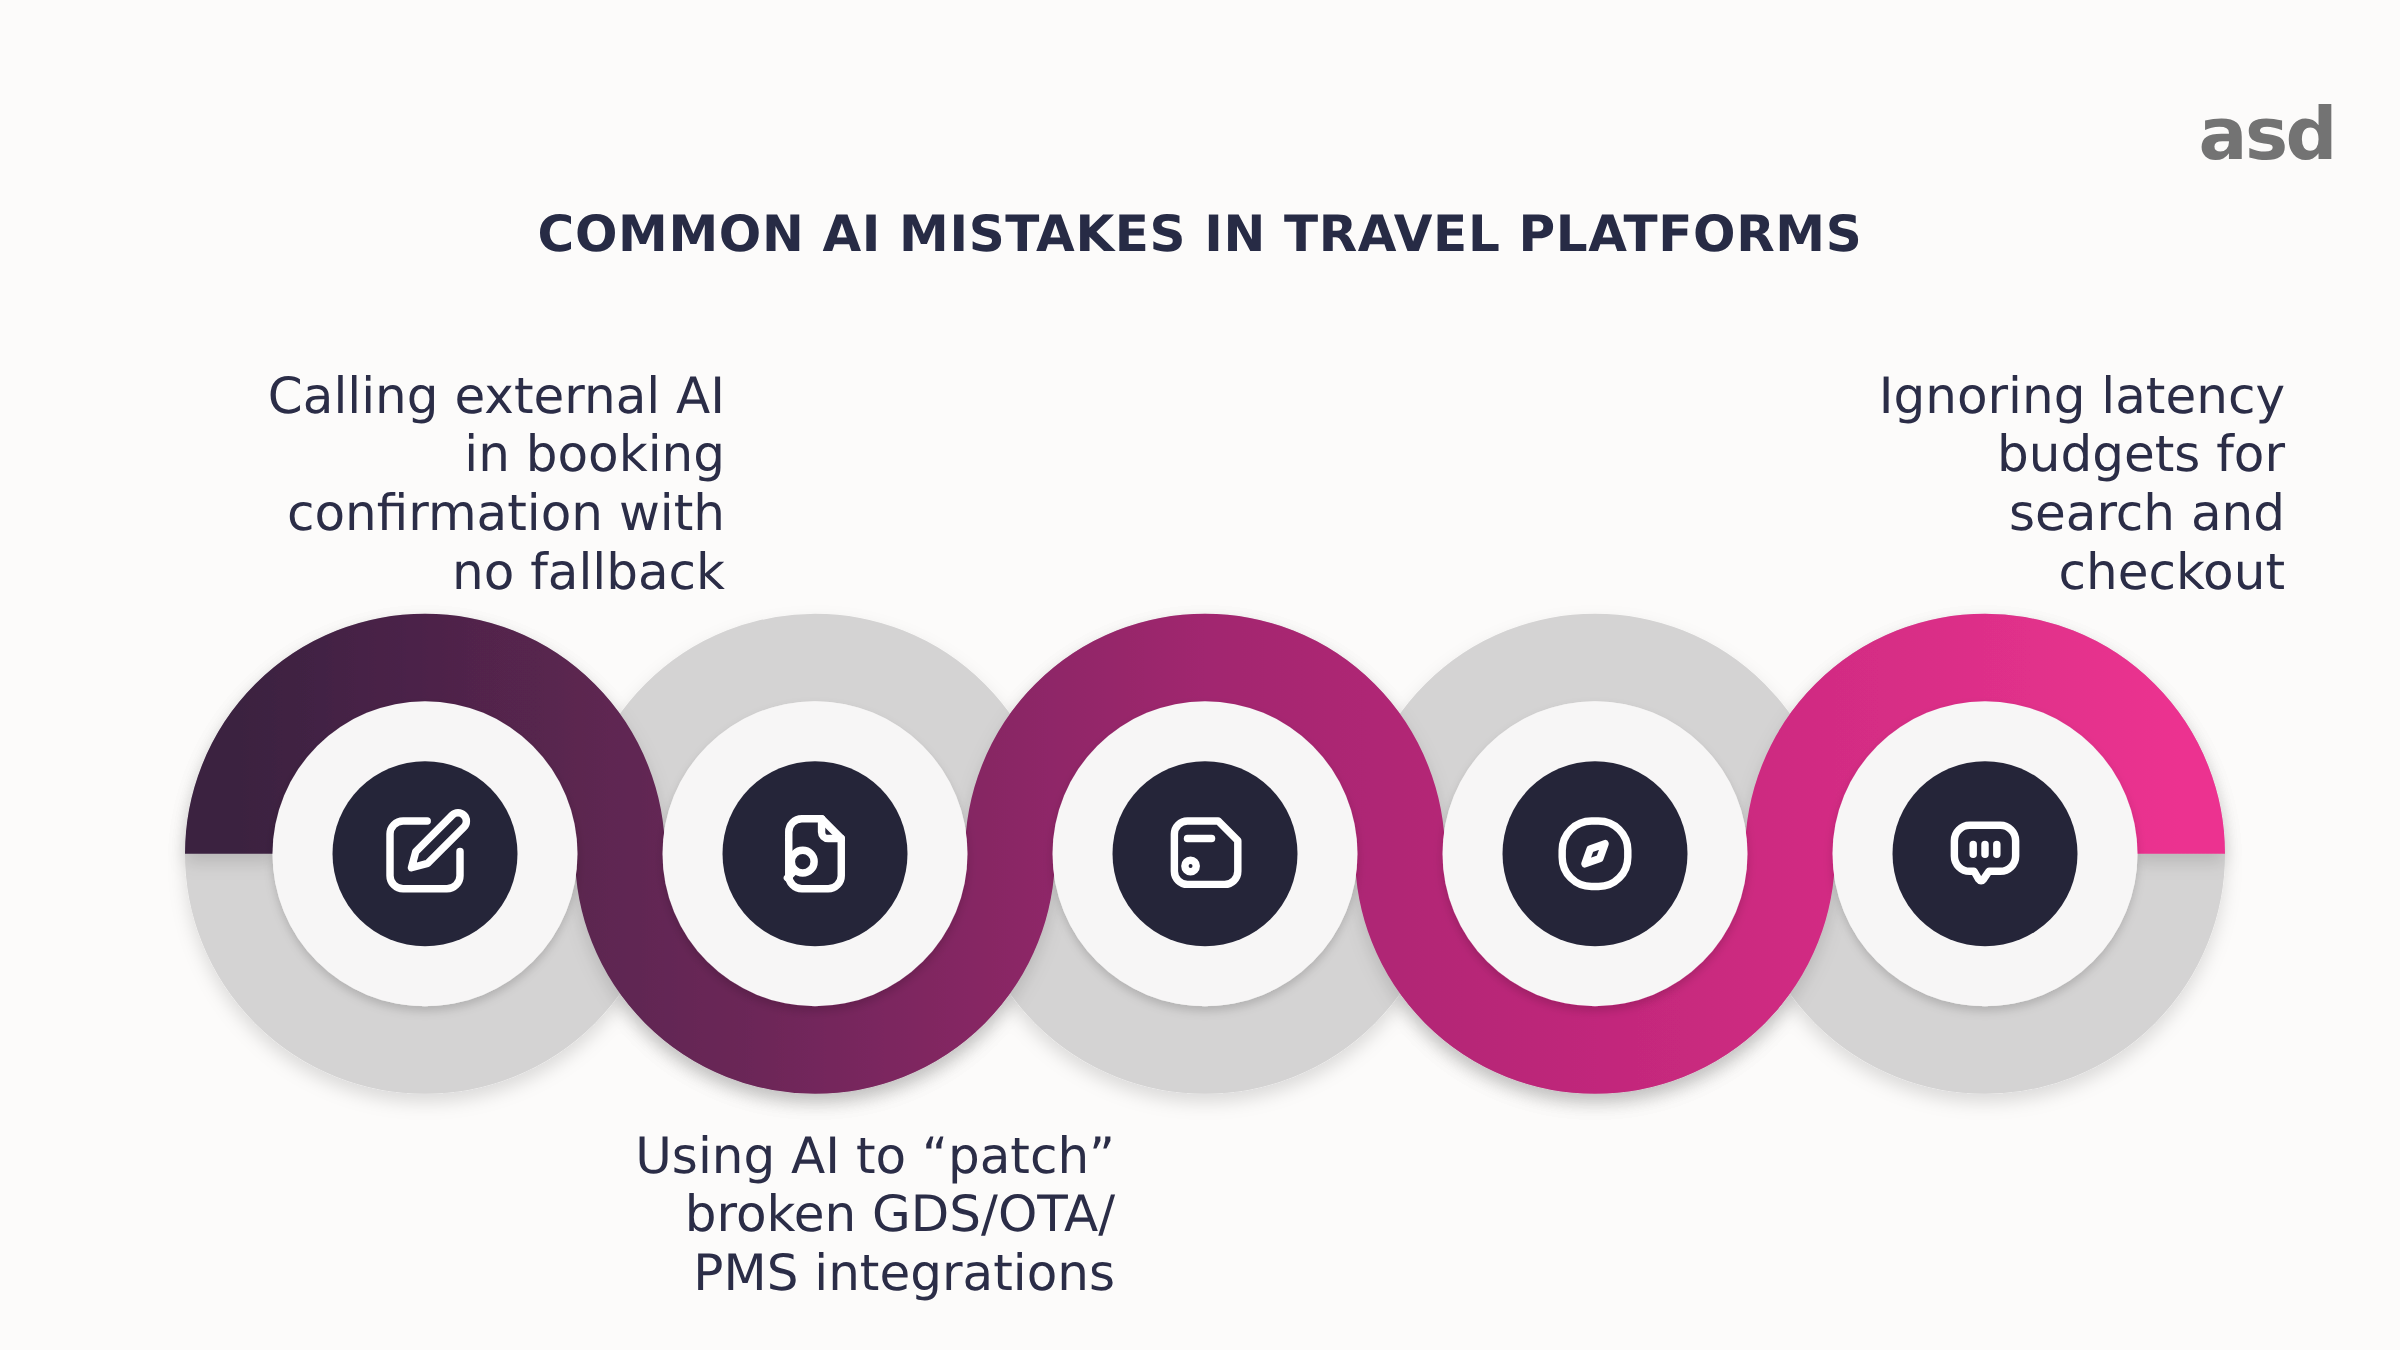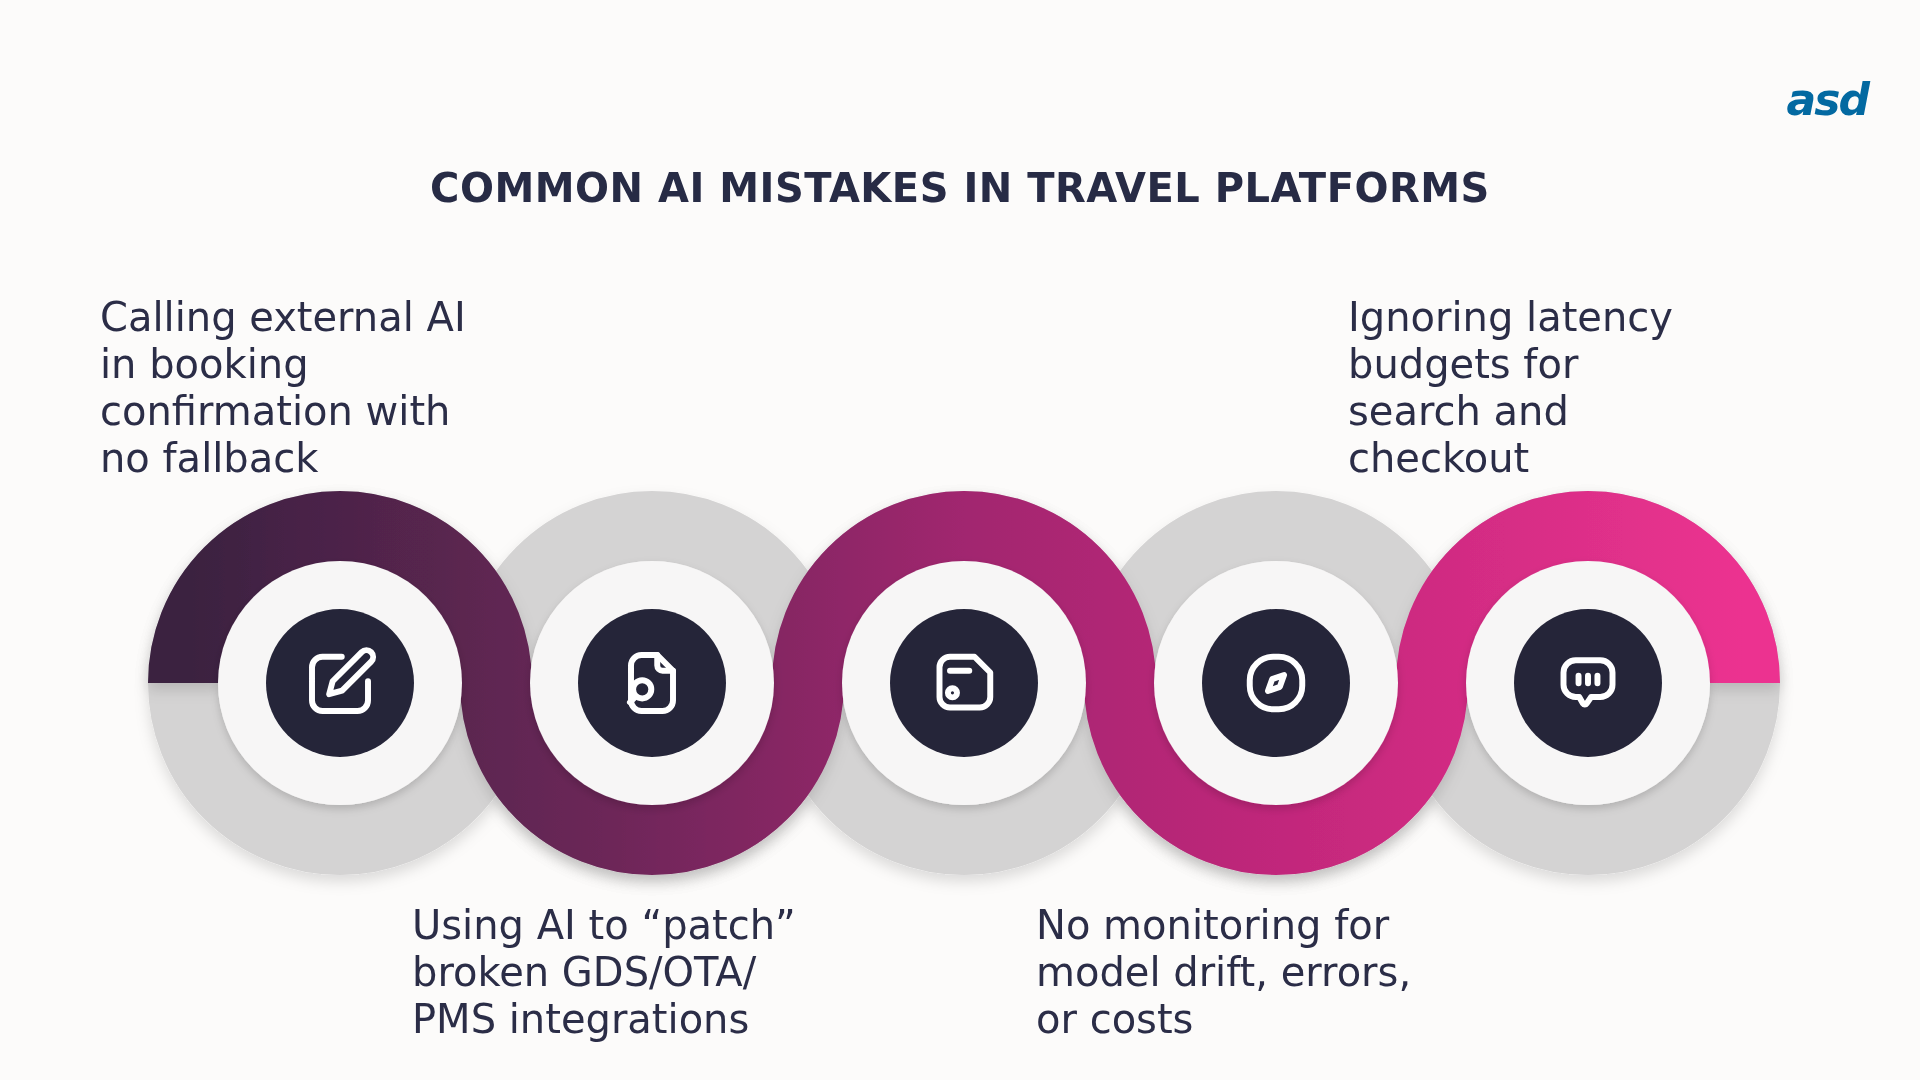--- a/index.html
+++ b/index.html
@@ -6,34 +6,34 @@
   body{
     width:1920px;height:1080px;
     background:#fcfbfa;
     font-family:"DejaVu Sans","Liberation Sans",sans-serif;
     overflow:hidden;position:relative;
   }
   .canvas{position:absolute;inset:0;width:1920px;height:1080px;}
 
   .logo{
     position:absolute;top:78px;right:52px;
-    font-size:44px;font-weight:bold;letter-spacing:-2px;
-    color:#0369a1;line-height:1;font-style:italic;
+    font-size:58px;font-weight:bold;letter-spacing:-2px;
+    color:#737373;line-height:1;
   }
 
   .title{
     position:absolute;top:166px;left:0;width:1920px;
     text-align:center;
     font-size:40px;font-weight:800;letter-spacing:.5px;
     color:#272b45;line-height:1.1;
   }
 
   .step-label{
     position:absolute;width:480px;
-    text-align:left;
+    text-align:right;
     font-size:40px;line-height:47px;
     color:#2b2d47;
     white-space:pre-line;
   }
   .label-top{top:294px;}
   .label-bottom{top:902px;}
   .lx-1{left:100px;}
   .lx-2{left:412px;}
   .lx-3{left:724px;}
   .lx-4{left:1036px;}
@@ -50,23 +50,20 @@
 
   <div class="title">COMMON AI MISTAKES IN TRAVEL PLATFORMS</div>
 
   <div class="step-label label-top lx-1">Calling external AI
 in booking
 confirmation with
 no fallback</div>
   <div class="step-label label-bottom lx-2">Using AI to “patch”
 broken GDS/OTA/
 PMS integrations</div>
-  <div class="step-label label-bottom lx-4">No monitoring for
-model drift, errors,
-or costs</div>
   <div class="step-label label-top lx-5">Ignoring latency
 budgets for
 search and
 checkout</div>
 
   <svg class="canvas" viewBox="0 0 1920 1080" width="1920" height="1080">
     <defs>
       <linearGradient id="ribbonGrad" gradientUnits="userSpaceOnUse" x1="184" y1="0" x2="1744" y2="0">
         <stop offset="0" stop-color="#3a2140"></stop>
         <stop offset="0.28" stop-color="#6e2859"></stop>

